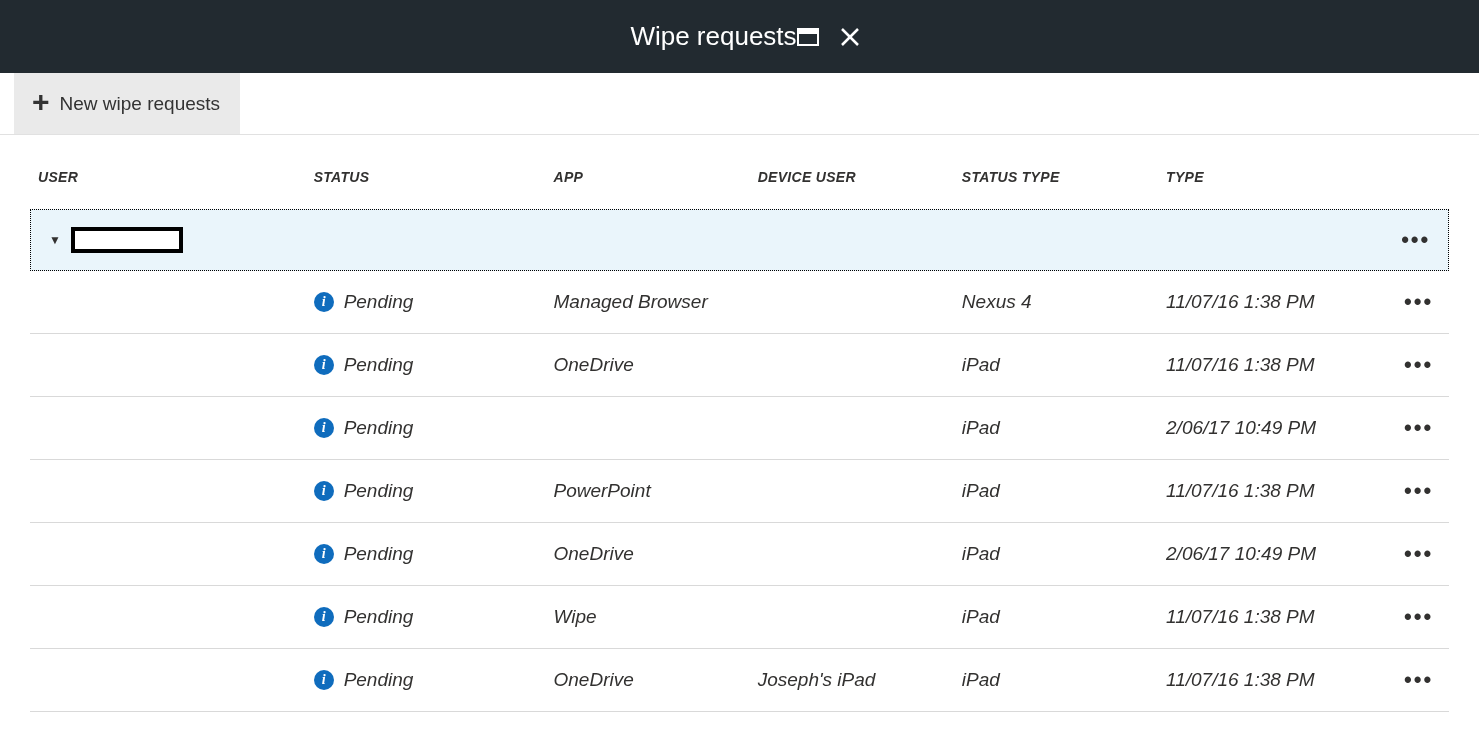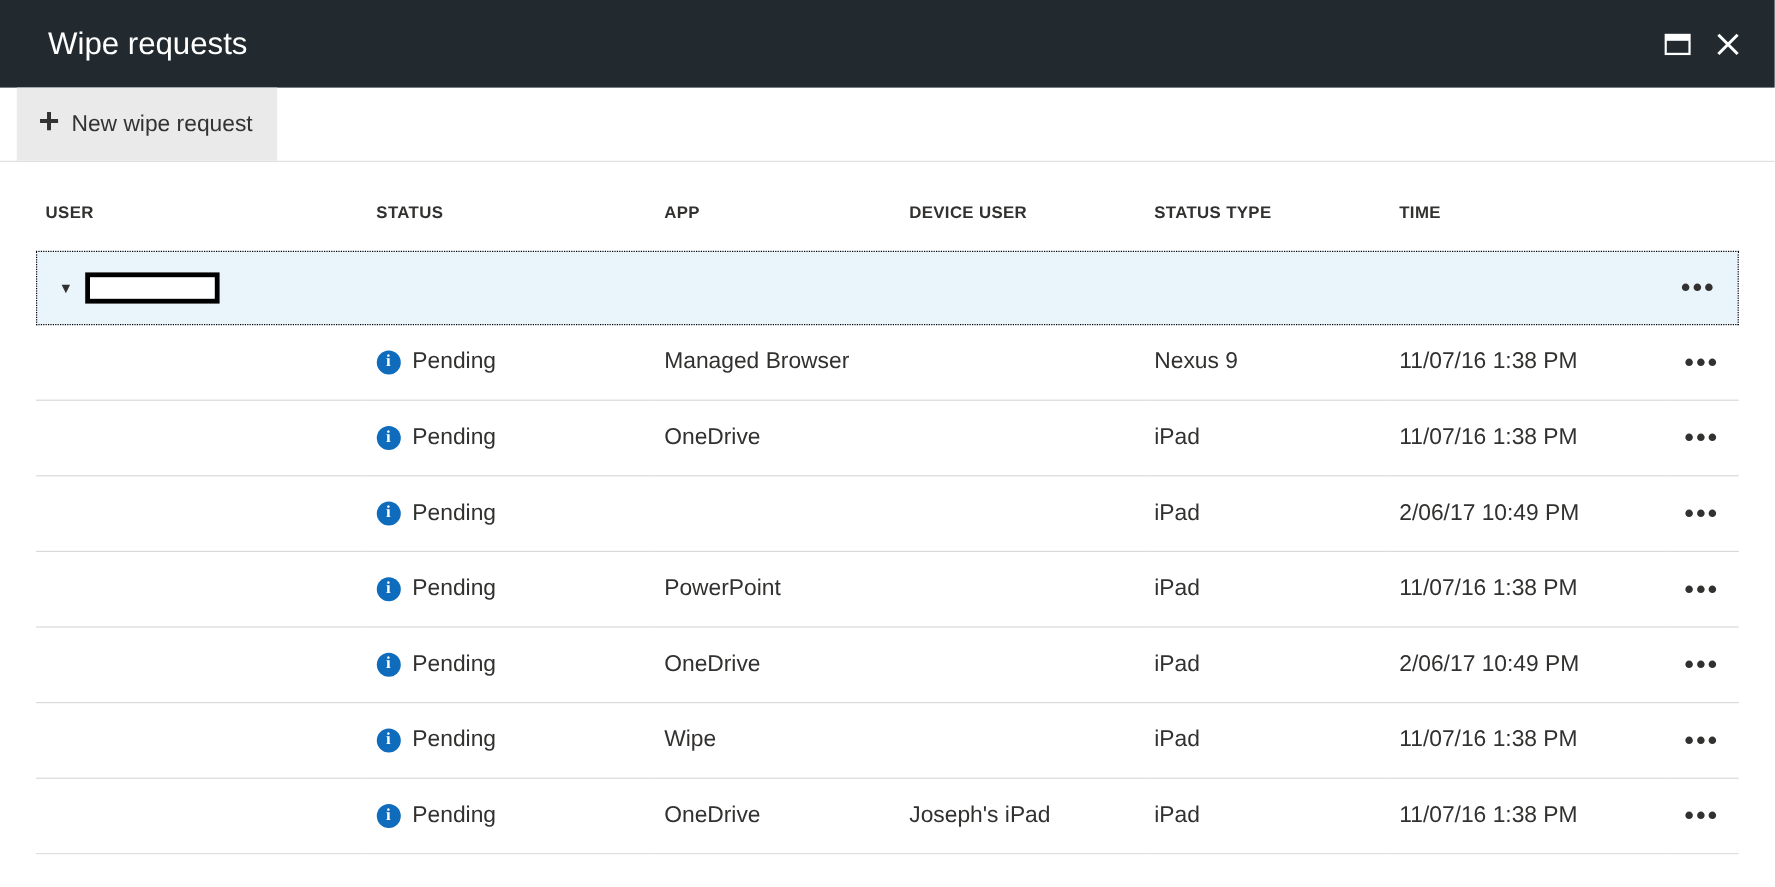--- a/index.html
+++ b/index.html
@@ -9,21 +9,21 @@
     font-size: 15px;
     color: #323130;
     background: #fff;
     width: 1479px;
   }
   .header {
     background: #222a30;
     height: 73px;
     display: flex;
     align-items: center;
-    justify-content: space-between;
+    justify-content: center;
     padding: 0 28px 0 40px;
   }
   .header-title {
     color: #fff;
     font-size: 26px;
     font-weight: 400;
   }
   .header-actions {
     display: flex;
     gap: 20px;
@@ -58,20 +58,21 @@
   }
   .plus {
     font-size: 30px;
     font-weight: 700;
     line-height: 1;
     position: relative;
     top: -2px;
   }
   .table-wrap {
     padding: 20px 30px 0 30px;
+    font-style: italic;
   }
   table {
     width: 100%;
     border-collapse: collapse;
     table-layout: fixed;
   }
   th {
     text-align: left;
     font-size: 14px;
     font-weight: 700;
@@ -172,21 +173,21 @@
           <line x1="2" y1="2" x2="18" y2="18" stroke="#fff" stroke-width="2.5"></line>
           <line x1="18" y1="2" x2="2" y2="18" stroke="#fff" stroke-width="2.5"></line>
         </svg>
     </div>
   </div>
 </div>
 
 <div class="toolbar">
   <button class="toolbar-btn">
     <span class="plus">+</span>
-    <span>New wipe request</span>
+    <span>New wipe requests</span>
   </button>
 </div>
 
 <div class="table-wrap">
   <table>
     <colgroup>
       <col class="c-user">
         <col class="c-status">
         <col class="c-app">
         <col class="c-dname">
@@ -194,21 +195,21 @@
         <col class="c-time">
         <col class="c-more">
     </colgroup>
     <thead>
       <tr>
         <th>USER</th>
         <th>STATUS</th>
         <th>APP</th>
         <th>DEVICE USER</th>
         <th>STATUS TYPE</th>
-        <th>TIME</th>
+        <th>TYPE</th>
         <th></th>
       </tr>
     </thead>
     <tbody id="tbody">
       <tr class="group-row">
         <td colspan="7">
           <div class="group-cell">
             <span class="chev">▼</span>
             <span class="redact"></span>
             <span class="more group-more">•••</span>
@@ -218,21 +219,21 @@
     <tr class="data-row">
           <td></td>
           <td>
             <div class="status-cell">
               <span class="info-icon">i</span>
               <span>Pending</span>
             </div>
           </td>
           <td>Managed Browser</td>
           <td></td>
-          <td>Nexus 9</td>
+          <td>Nexus 4</td>
           <td>11/07/16 1:38 PM</td>
           <td>
             <div class="more">•••</div>
           </td>
         </tr>
         <tr class="data-row">
           <td></td>
           <td>
             <div class="status-cell">
               <span class="info-icon">i</span>

